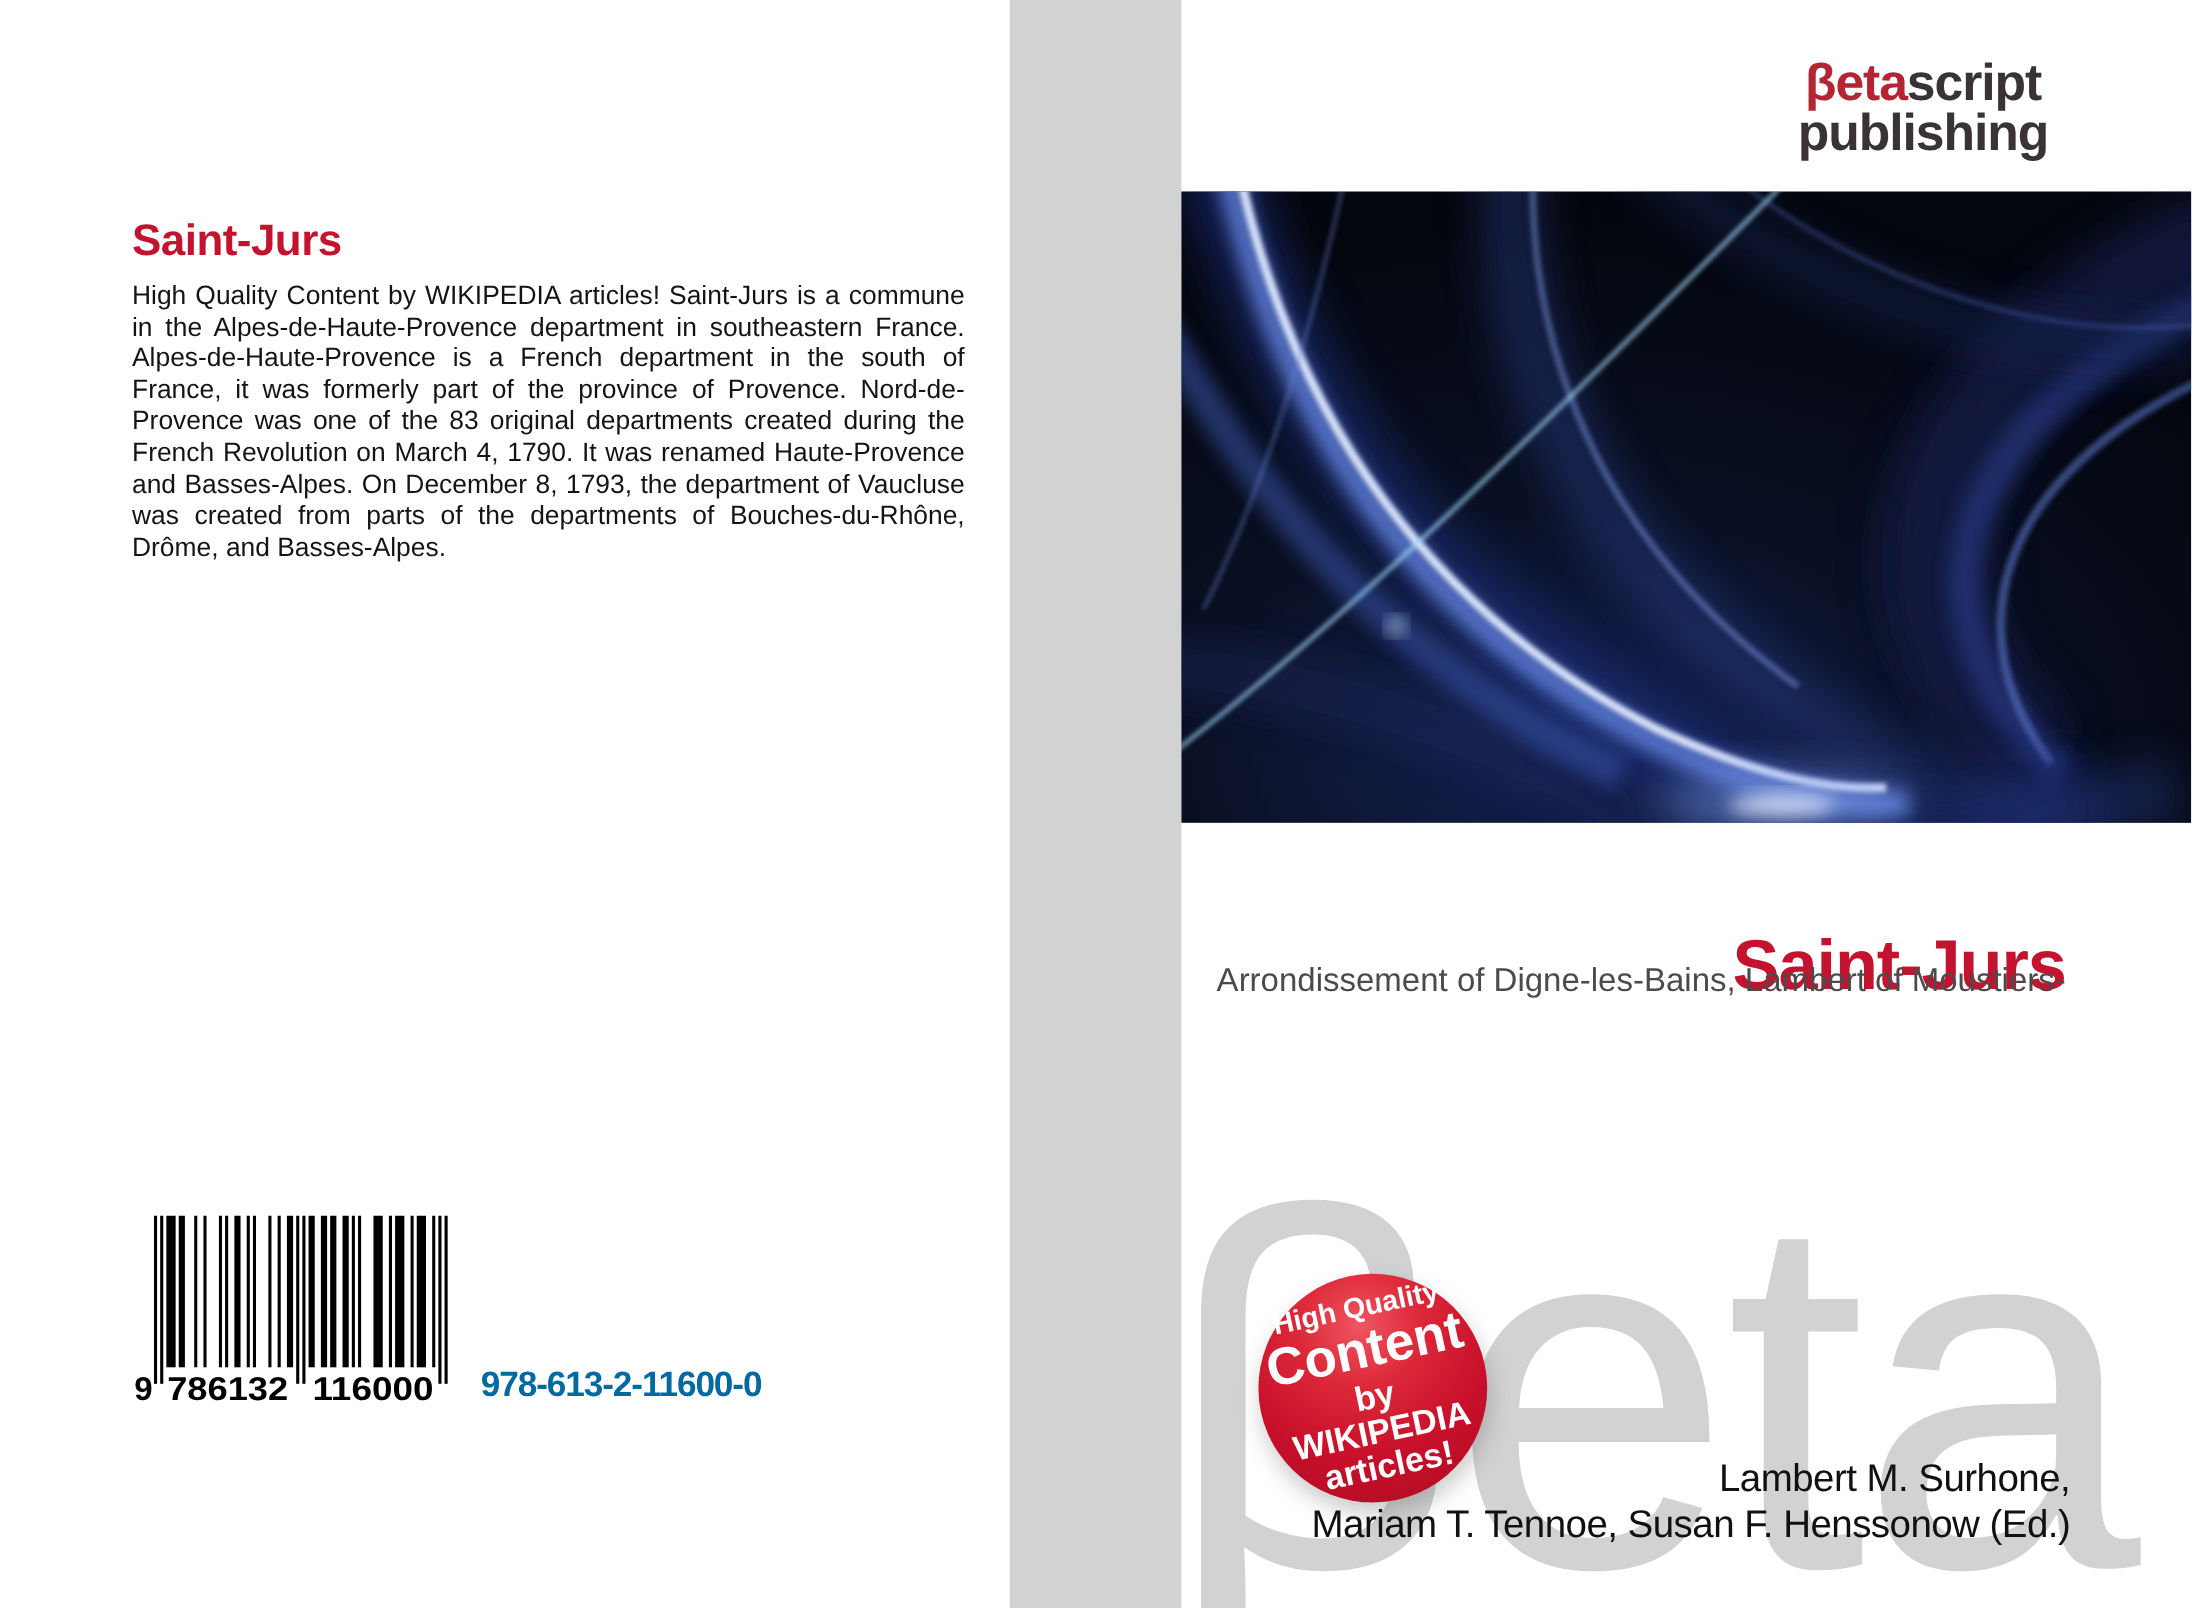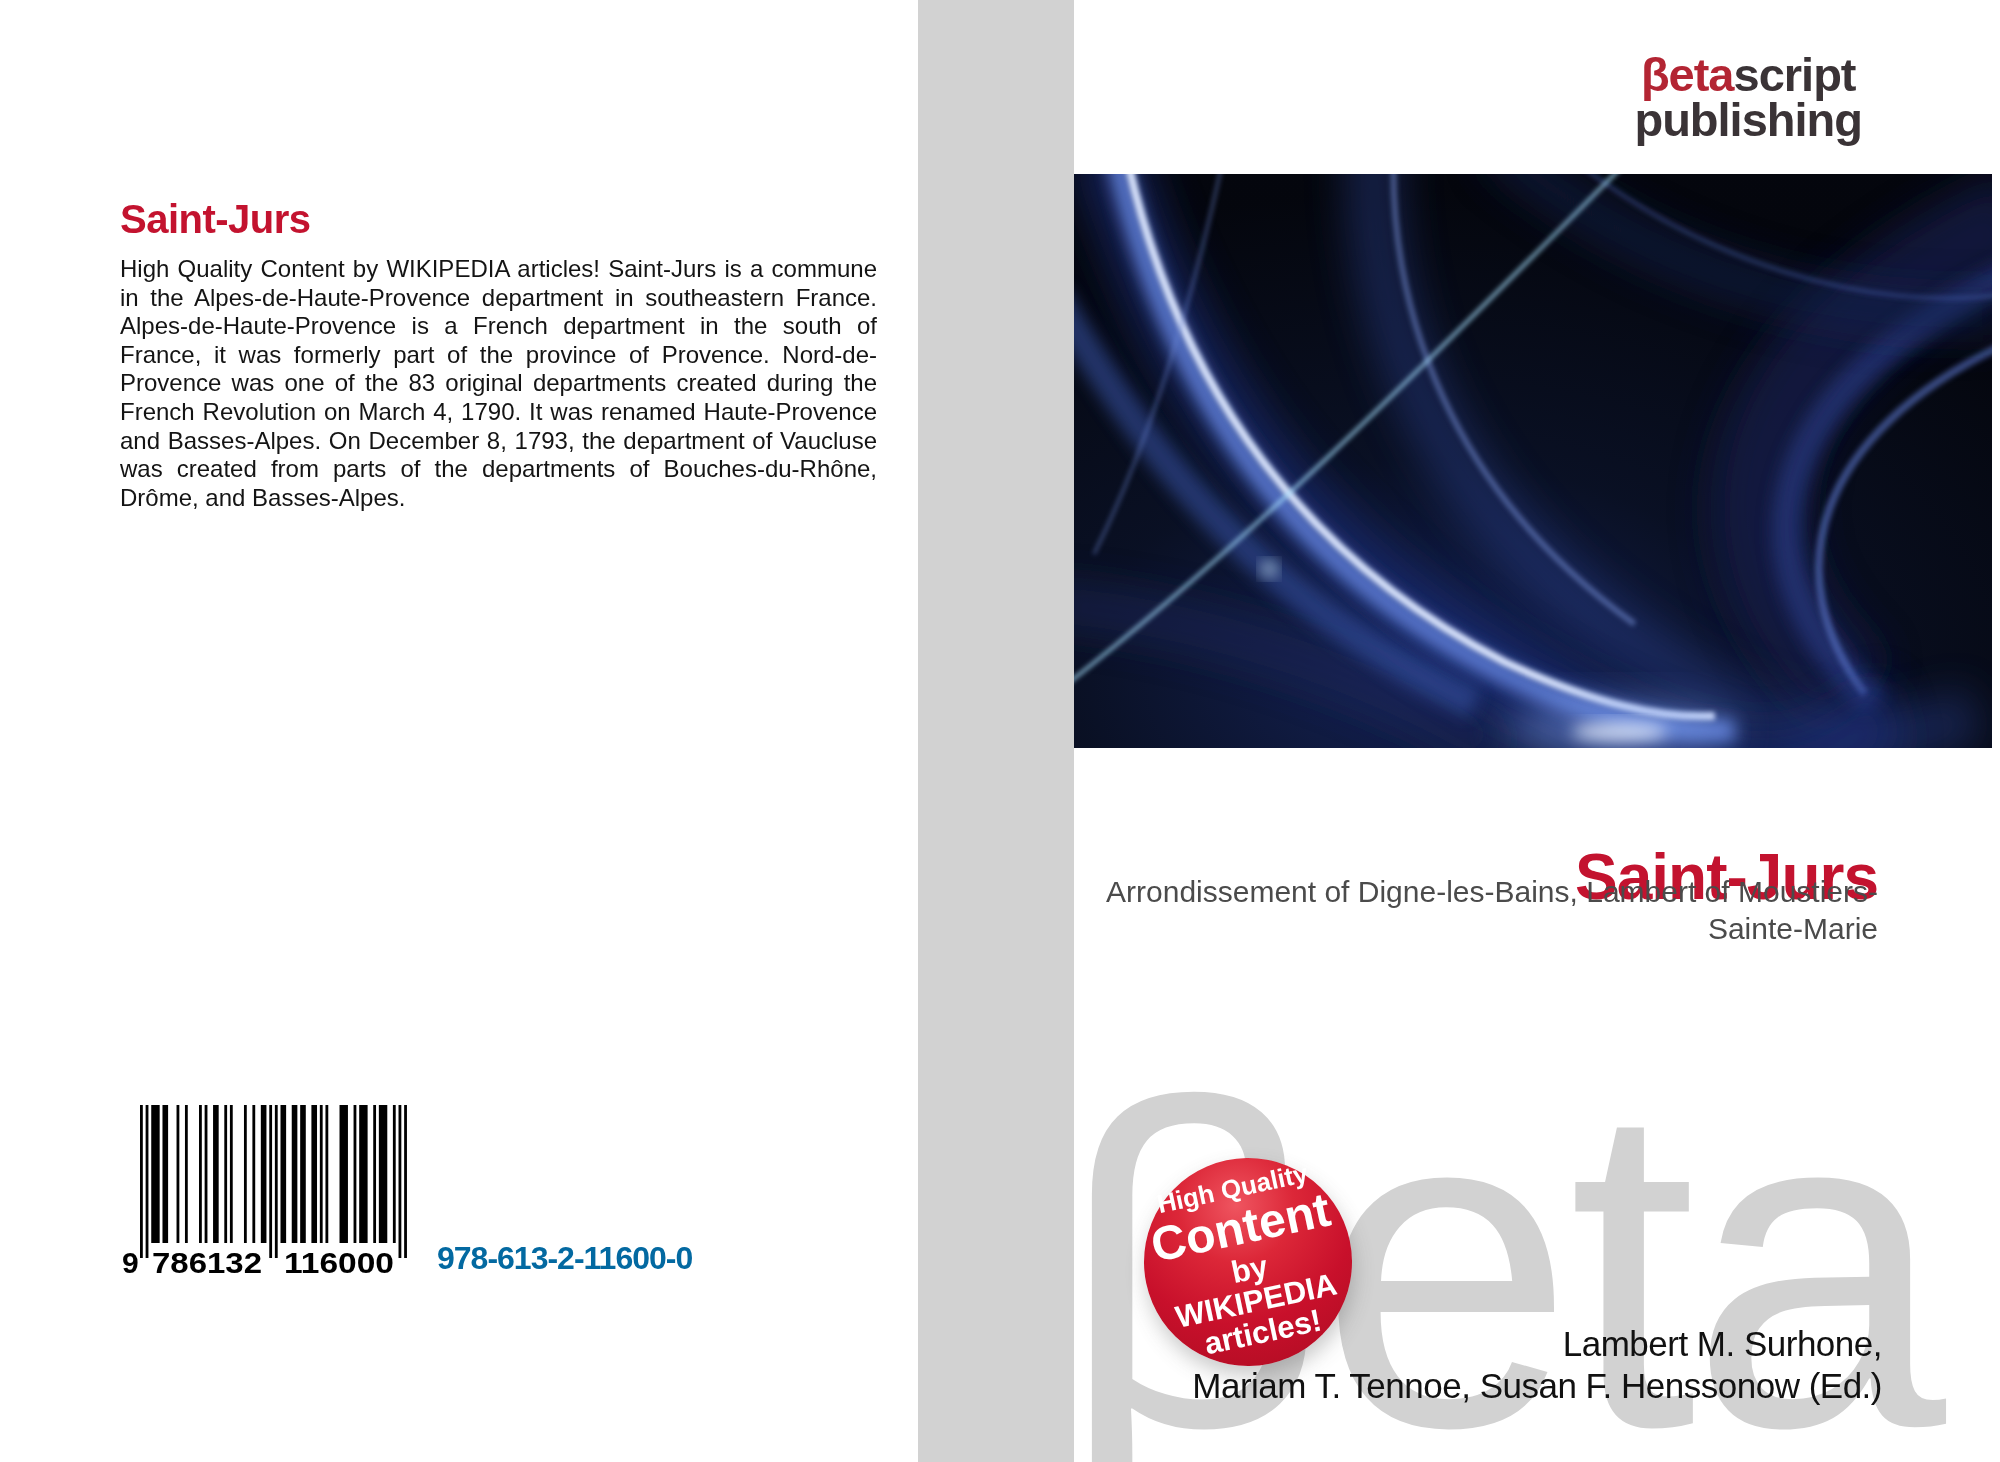--- a/index.html
+++ b/index.html
@@ -156,21 +156,20 @@
     <path d="M 150,-20 C 120,120 80,260 20,380" fill="none" stroke="#6f8ad8" stroke-width="2.5" opacity="0.6" filter="url(#f1)"></path>
 
     <ellipse cx="545" cy="556" rx="115" ry="26" fill="#7d9ff0" opacity="0.55" filter="url(#f3)"></ellipse>
     <ellipse cx="545" cy="558" rx="48" ry="10" fill="#e6efff" opacity="0.8" filter="url(#f2)"></ellipse>
   </svg>
 
   <h2 class="front-title">Saint-Jurs</h2>
 
   <div class="front-subtitle">
     <div>Arrondissement of Digne-les-Bains, Lambert of Moustiers-</div>
-    <div>Sainte-Marie</div>
   </div>
 
   <div class="watermark">βeta</div>
 
   <div class="badge">
     <div class="b1">High Quality</div>
     <div class="b2">Content</div>
     <div class="b3">by WIKIPEDIA</div>
     <div class="b4">articles!</div>
   </div>

